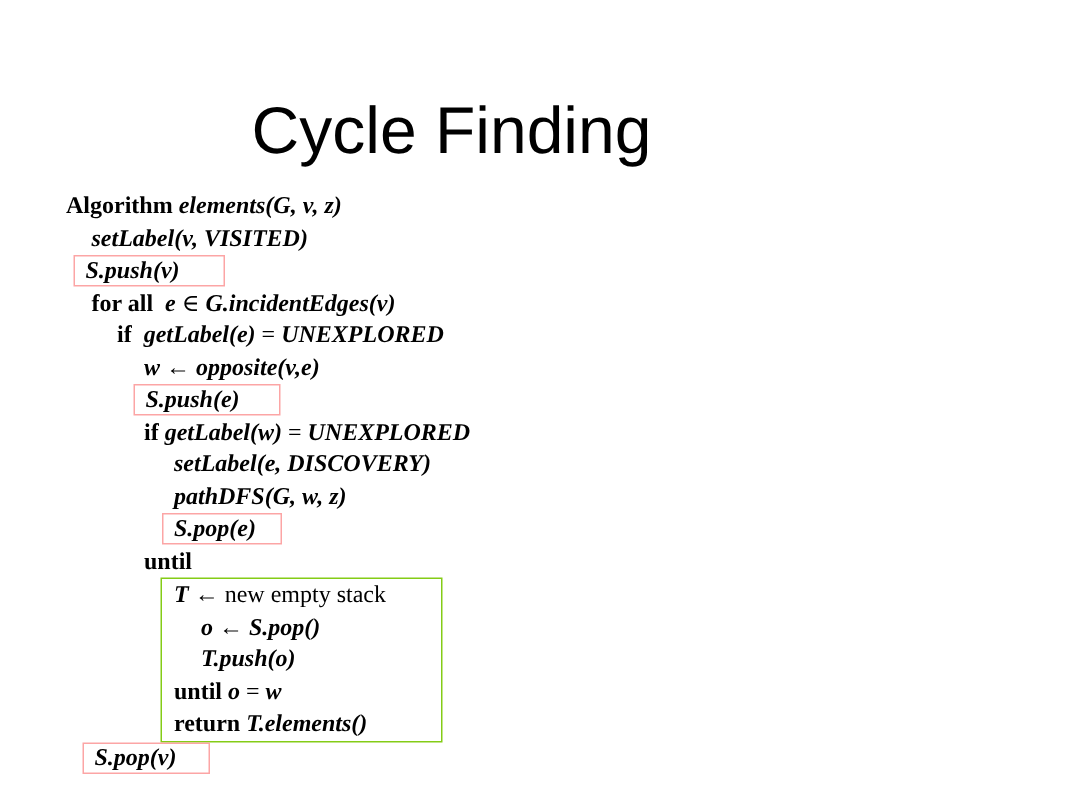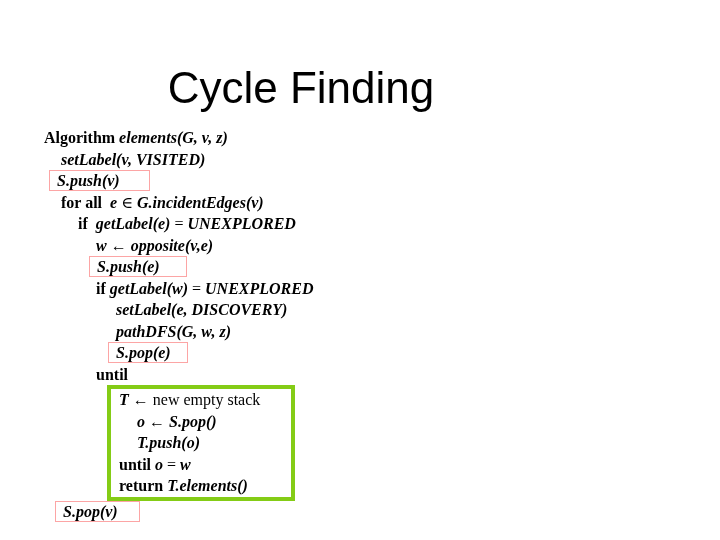--- a/index.html
+++ b/index.html
@@ -21,21 +21,21 @@
   .bxl2{padding-left:5px;}
   .bxl6{padding-left:45px;}
   .bxl10{padding-left:64px;}
   .bxl18{padding-left:11px;}
   .box{display:inline-block;border:1px solid #fca5a5;box-sizing:border-box;
        height:21px;line-height:19px;padding-left:7px;vertical-align:top;}
   .w1{width:101px;}
   .w2{width:98px;}
   .w3{width:80px;}
   .w5{width:85px;}
-  .bigbox{border:4px solid #84cc16;box-sizing:border-box;margin-left:63px;width:188px;}
+  .bigbox{border:1px solid #84cc16;box-sizing:border-box;margin-left:63px;width:188px;}
   .bi0{padding-left:8px;}
   .bi1{padding-left:26px;}
 </style>
 </head>
 <body>
 
 <div class="slide">
   <h1 class="title">Cycle Finding</h1>
 
   <div class="code">

